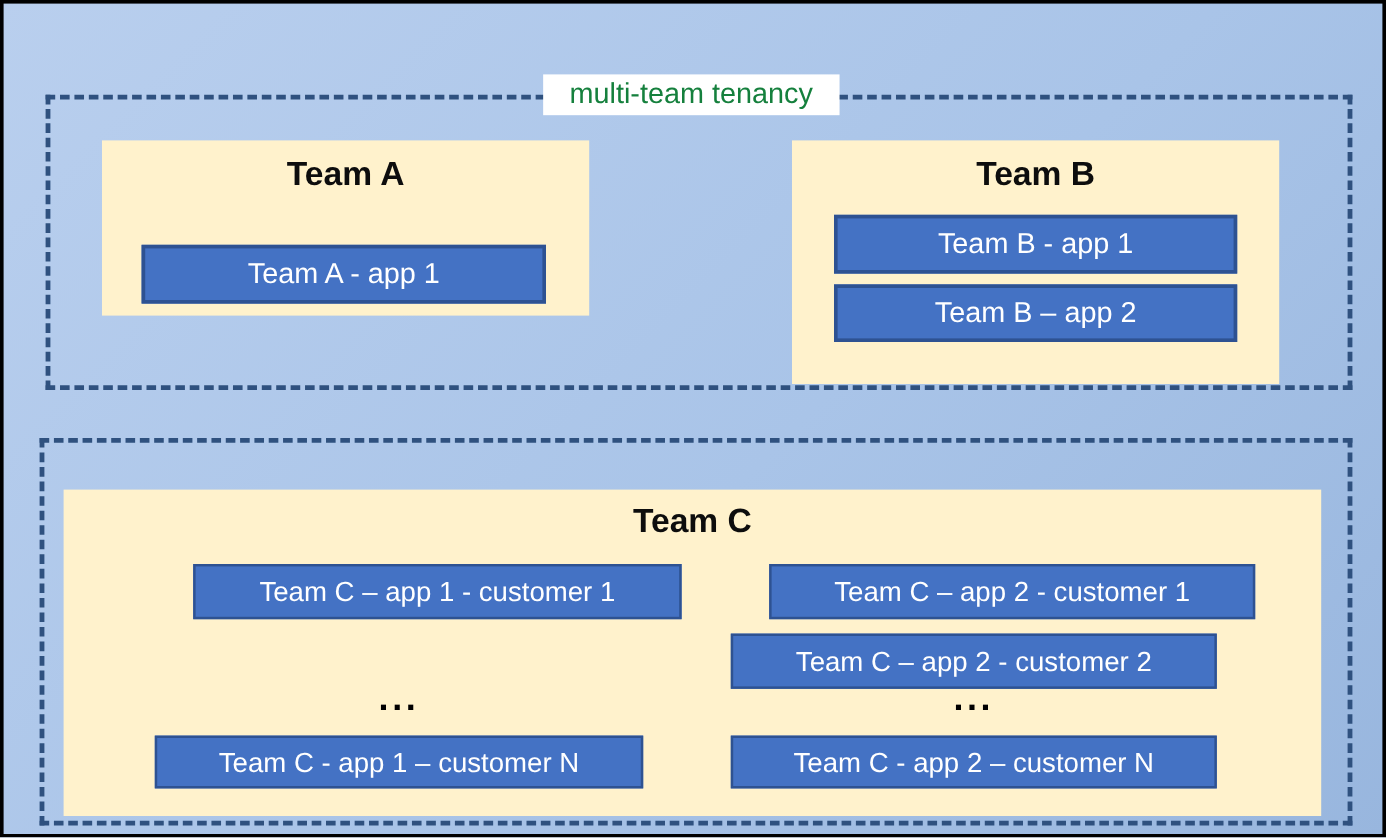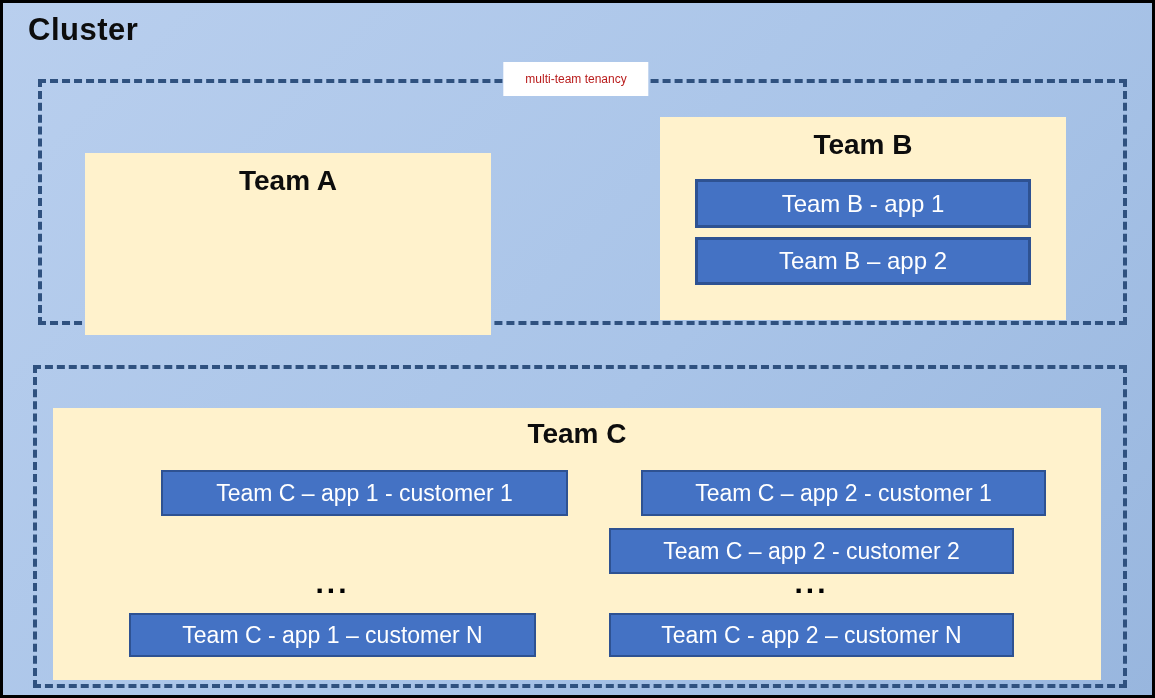--- a/index.html
+++ b/index.html
@@ -13,28 +13,28 @@
   .frame{position:absolute;inset:0;border:3px solid #000;pointer-events:none;z-index:5;}
   .cluster-title{
     position:absolute;left:28px;top:12px;
     font-size:31px;font-weight:bold;color:#0d0d0d;letter-spacing:.5px;
   }
   .dashed-section{position:absolute;border:4px dashed #2f517f;box-sizing:border-box;z-index:1;}
   .section-1{left:38px;top:79px;width:1089px;height:246px;}
   .section-2{left:33px;top:365px;width:1094px;height:323px;}
   .section-label{
     position:absolute;transform:translateX(-50%);
-    background:#ffffff;color:#b91c1c;
-    font-size:12px;line-height:24px;padding:5px 22px;
+    background:#ffffff;color:#15803d;
+    font-size:24px;line-height:24px;padding:5px 22px;
     white-space:nowrap;z-index:2;
   }
   .label-1{left:576px;top:62px;}
   .label-2{left:577px;top:349px;}
   .panel{position:absolute;background:#fff2cc;z-index:1;}
-  .team-a{left:85px;top:117px;width:406px;height:182px;margin-top:36px;}
+  .team-a{left:85px;top:117px;width:406px;height:146px;}
   .team-b{left:660px;top:117px;width:406px;height:203px;}
   .team-c{left:53px;top:408px;width:1048px;height:272px;}
   .panel-title{
     position:absolute;left:0;right:0;top:12px;text-align:center;
     font-weight:bold;font-size:28px;color:#0d0d0d;
   }
   .team-c .panel-title{top:10px;}
   .app-box{
     position:absolute;box-sizing:border-box;
     background:#4472c4;border:3px solid #2e5292;
@@ -55,27 +55,27 @@
     font-size:30px;font-weight:bold;color:#000;
     letter-spacing:3px;line-height:30px;
   }
 </style>
 </head>
 <body>
 
 <div class="stage">
   <div class="frame"></div>
 
-  <div class="cluster-title">Cluster</div>
 
   <div class="dashed-section section-1"></div>
   <div class="section-label label-1">multi-team tenancy</div>
 
   <div class="panel team-a">
     <div class="panel-title">Team A</div>
+    <div class="app-box">Team A - app 1</div>
   </div>
 
   <div class="panel team-b">
     <div class="panel-title">Team B</div>
     <div class="app-box app-1">Team B - app 1</div>
     <div class="app-box app-2">Team B – app 2</div>
   </div>
 
   <div class="dashed-section section-2"></div>
 

